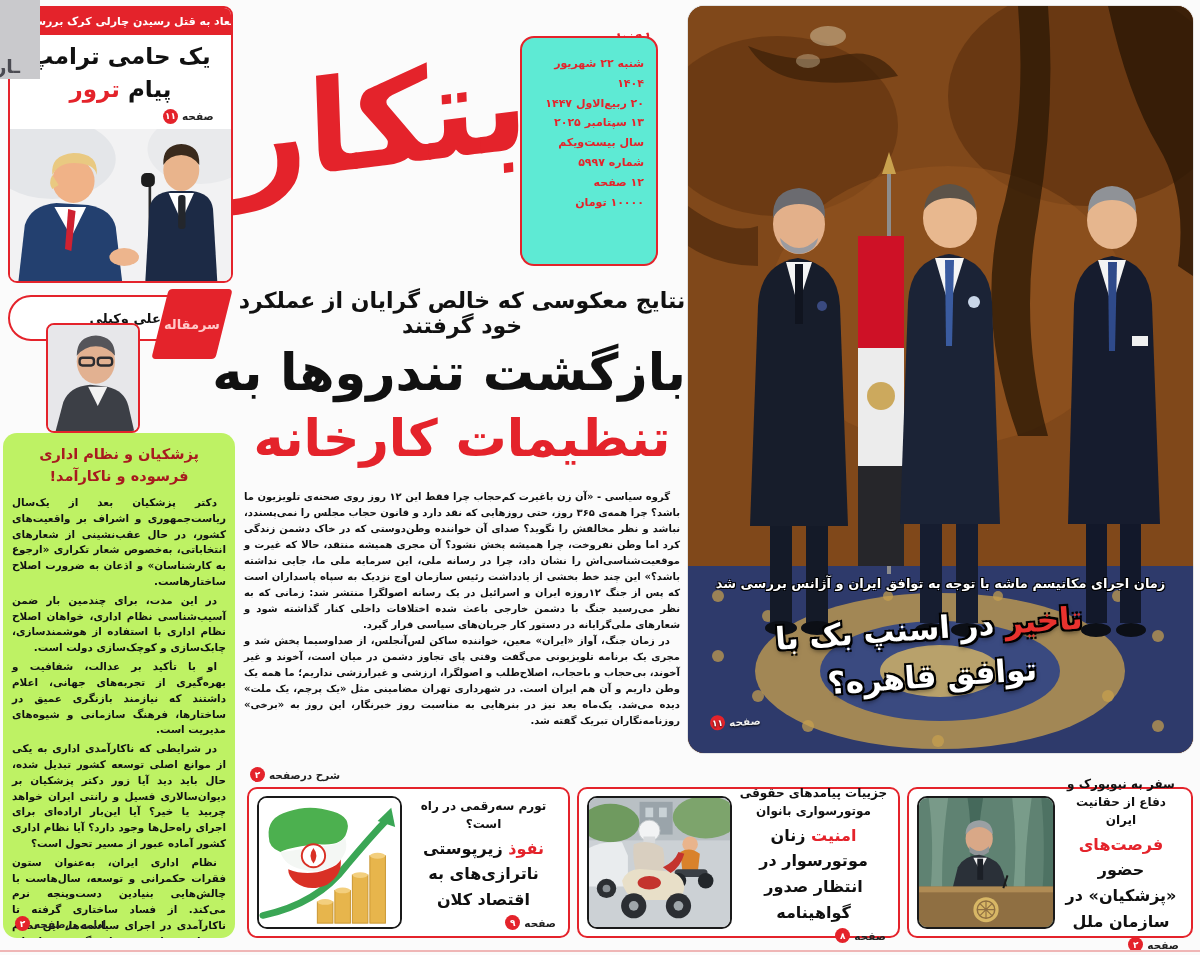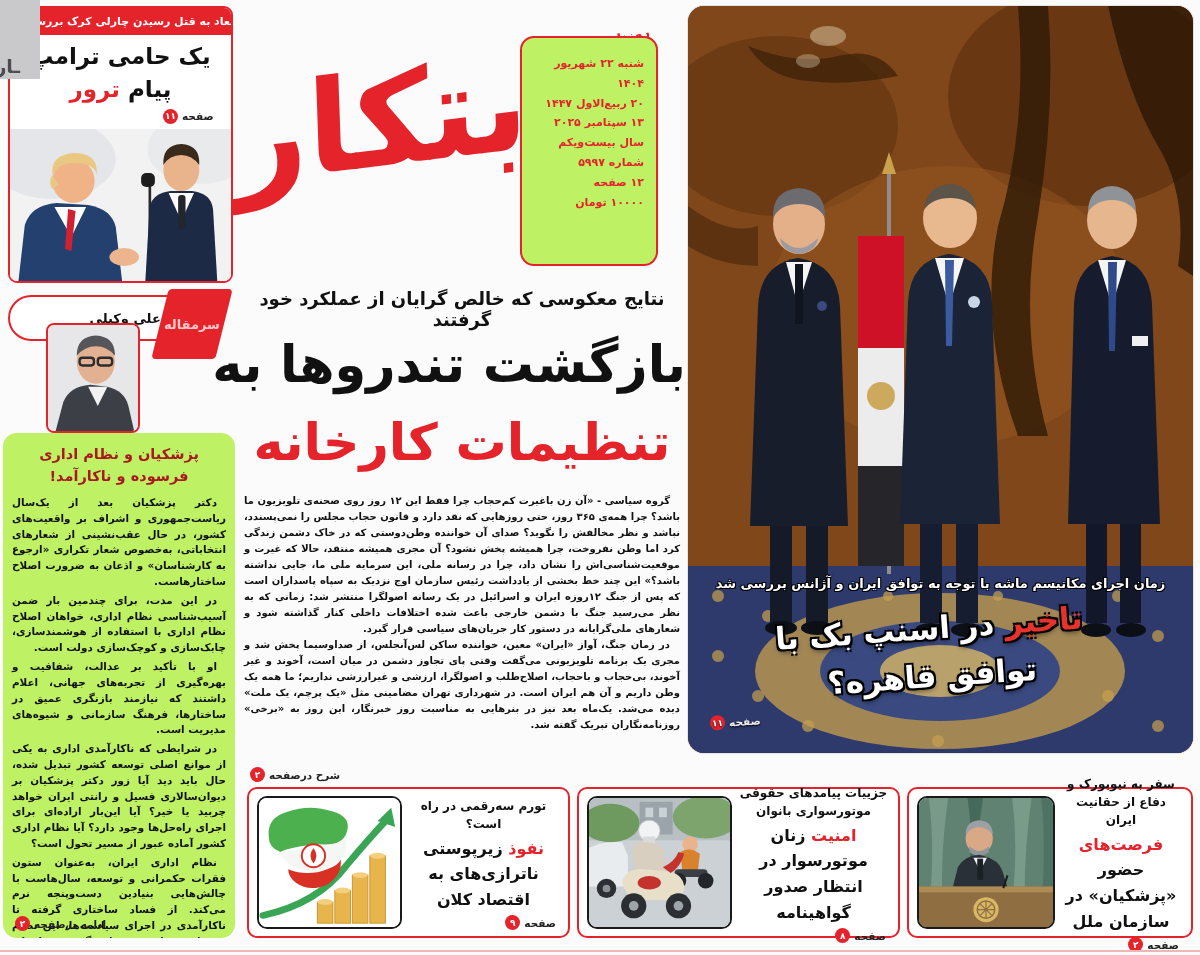--- a/index.html
+++ b/index.html
@@ -31,29 +31,29 @@
   .breaking-photo svg { width:100%; height:100%; display:block; }
 
   
   .masthead { left:233px; top:0; width:455px; height:288px; }
   .logo-tagline { position:absolute; right:auto; left:300px; top:38px; color:#e4232b;
     font-size:13px; font-weight:bold; transform:rotate(-14deg); white-space:nowrap; }
   .logo-text { position:absolute; left:10px; top:28px; width:330px; text-align:center;
     color:#e4232b; font-weight:bold; font-size:128px; line-height:1.4;
     transform:rotate(-7deg) skewX(-5deg); }
   .date-box { position:absolute; left:287px; top:36px; width:138px; height:230px;
-    border:2px solid #e4232b; border-radius:14px; background:#bef264;
+    border:2px solid #e4232b; border-radius:14px; background:#5eead4;
     padding:16px 12px; color:#e4232b; font-size:11px; font-weight:bold;
     line-height:1.8; text-align:right; }
 
   
   .lead { left:238px; top:288px; width:448px; height:500px; }
-  .lead-kicker { text-align:center; font-weight:bold; font-size:18px; }
+  .lead-kicker { text-align:center; font-weight:bold; font-size:22px; }
   .lead-h1 { text-align:center; font-weight:bold; font-size:51px; line-height:1.3; margin-top:2px; white-space:nowrap; }
-  .lead-h2 { text-align:center; font-weight:bold; font-size:51px; line-height:1.3; margin-top:12px; color:#e4232b; white-space:nowrap; }
+  .lead-h2 { text-align:center; font-weight:bold; font-size:51px; line-height:1.3; color:#e4232b; white-space:nowrap; }
   .lead-body { margin-top:16px; padding:0 6px; font-size:10px; font-weight:bold;
     text-align:justify; line-height:1.6; max-height:268px; overflow:hidden; }
   .lead-body p { margin:0; text-indent:10px; }
   .lead-more { position:absolute; left:12px; bottom:6px; }
 
   
   .photo-card { left:688px; top:6px; width:505px; height:747px; border-radius:16px;
     overflow:hidden; background:#6f3d17; box-shadow:0 0 0 1px #e3e3e3; }
   .photo-card svg.scene { position:absolute; inset:0; width:100%; height:100%; }
   .photo-kicker { position:absolute; top:570px; left:0; right:0; text-align:center;

